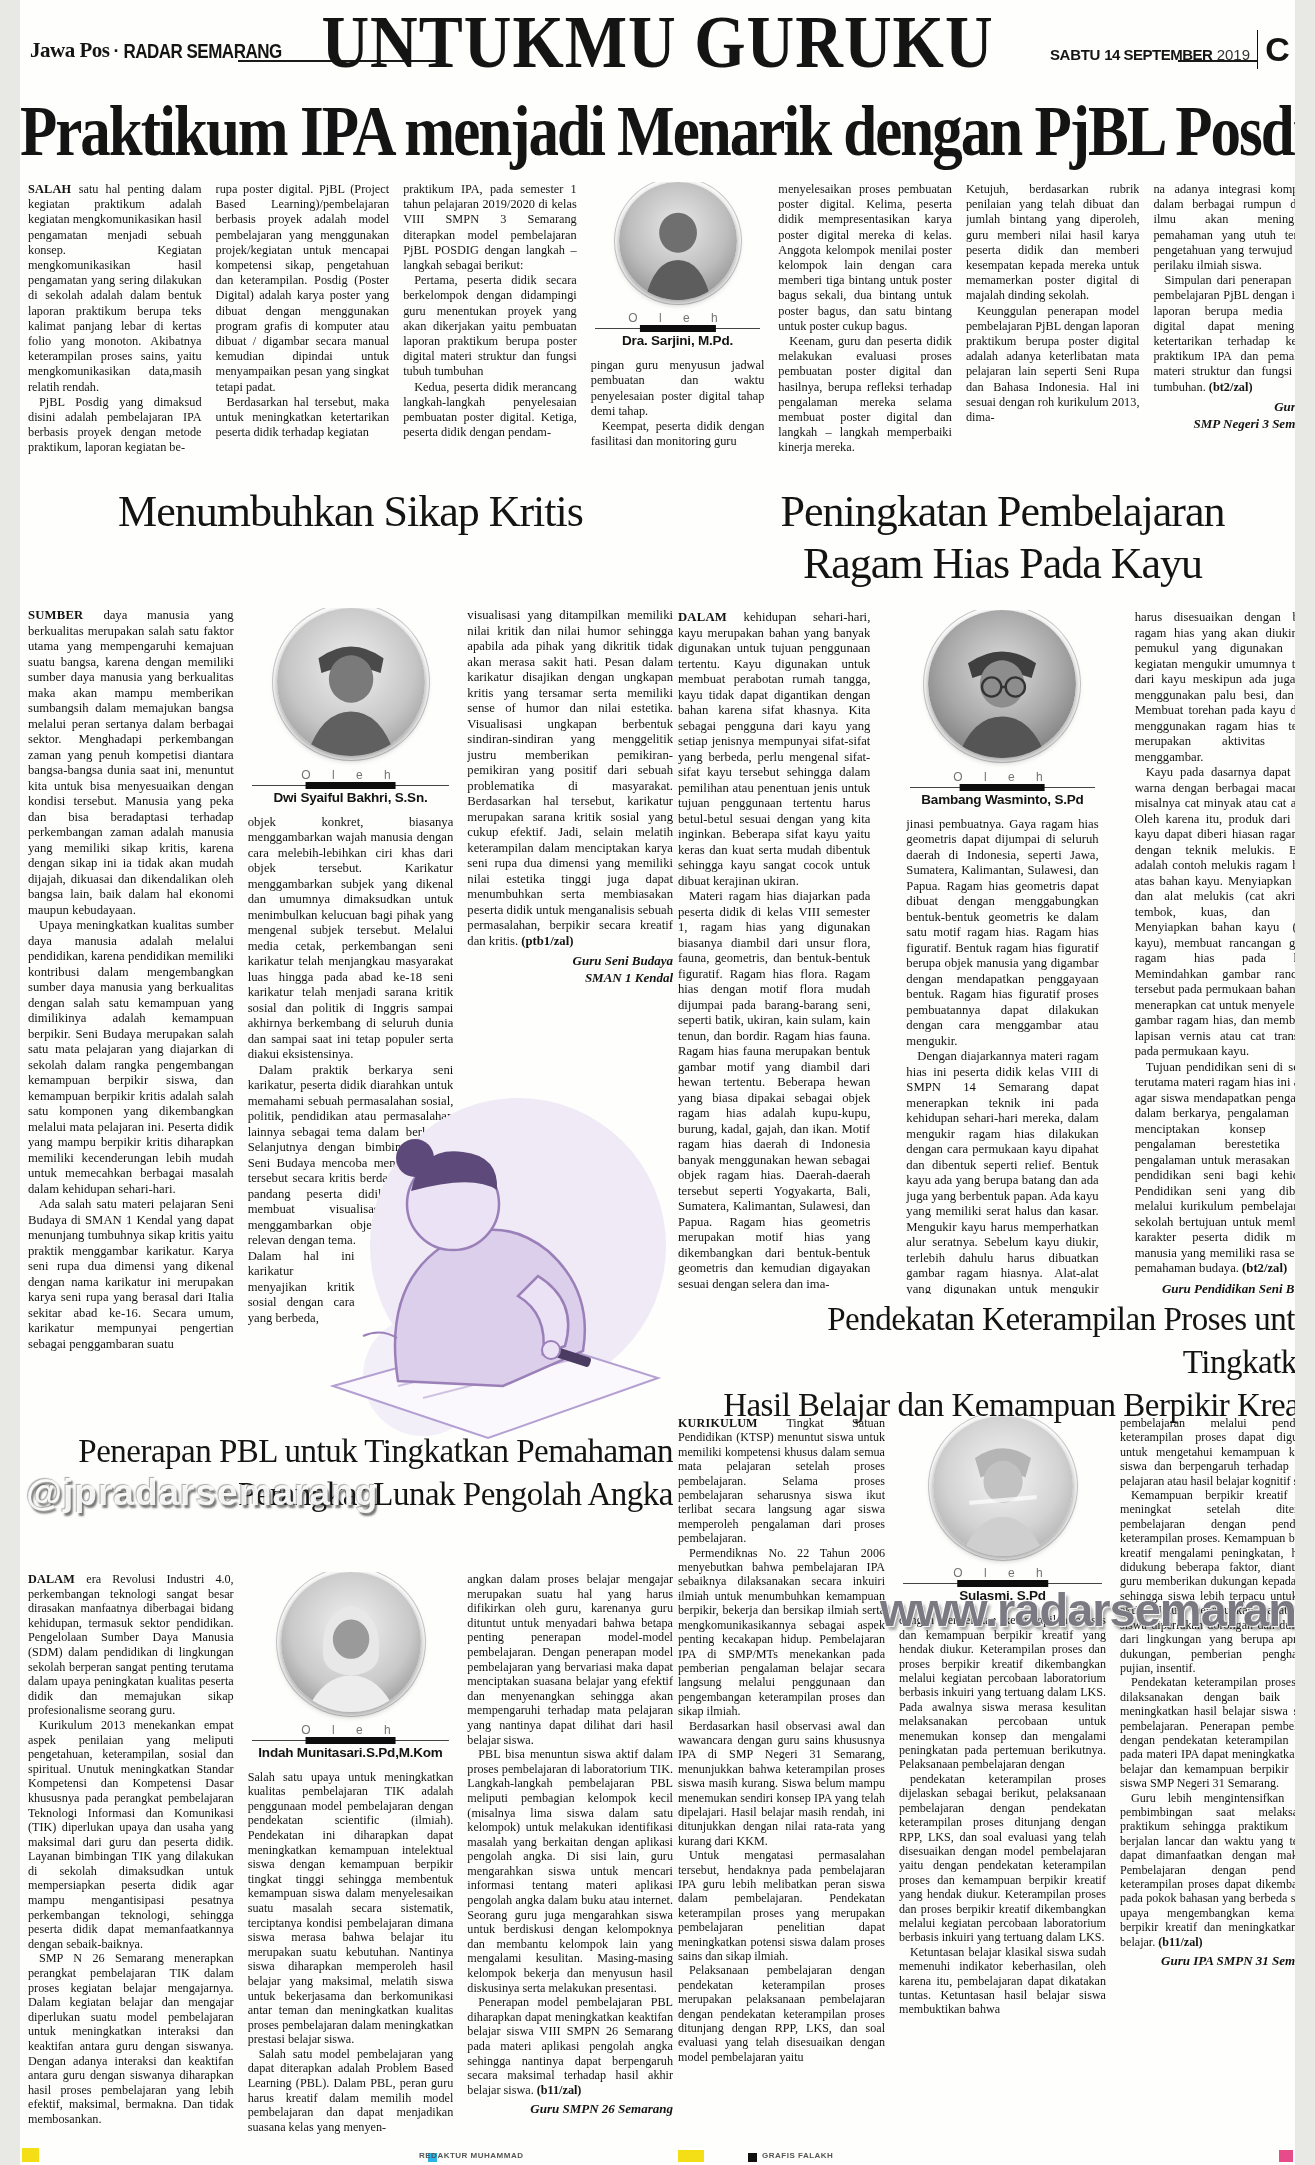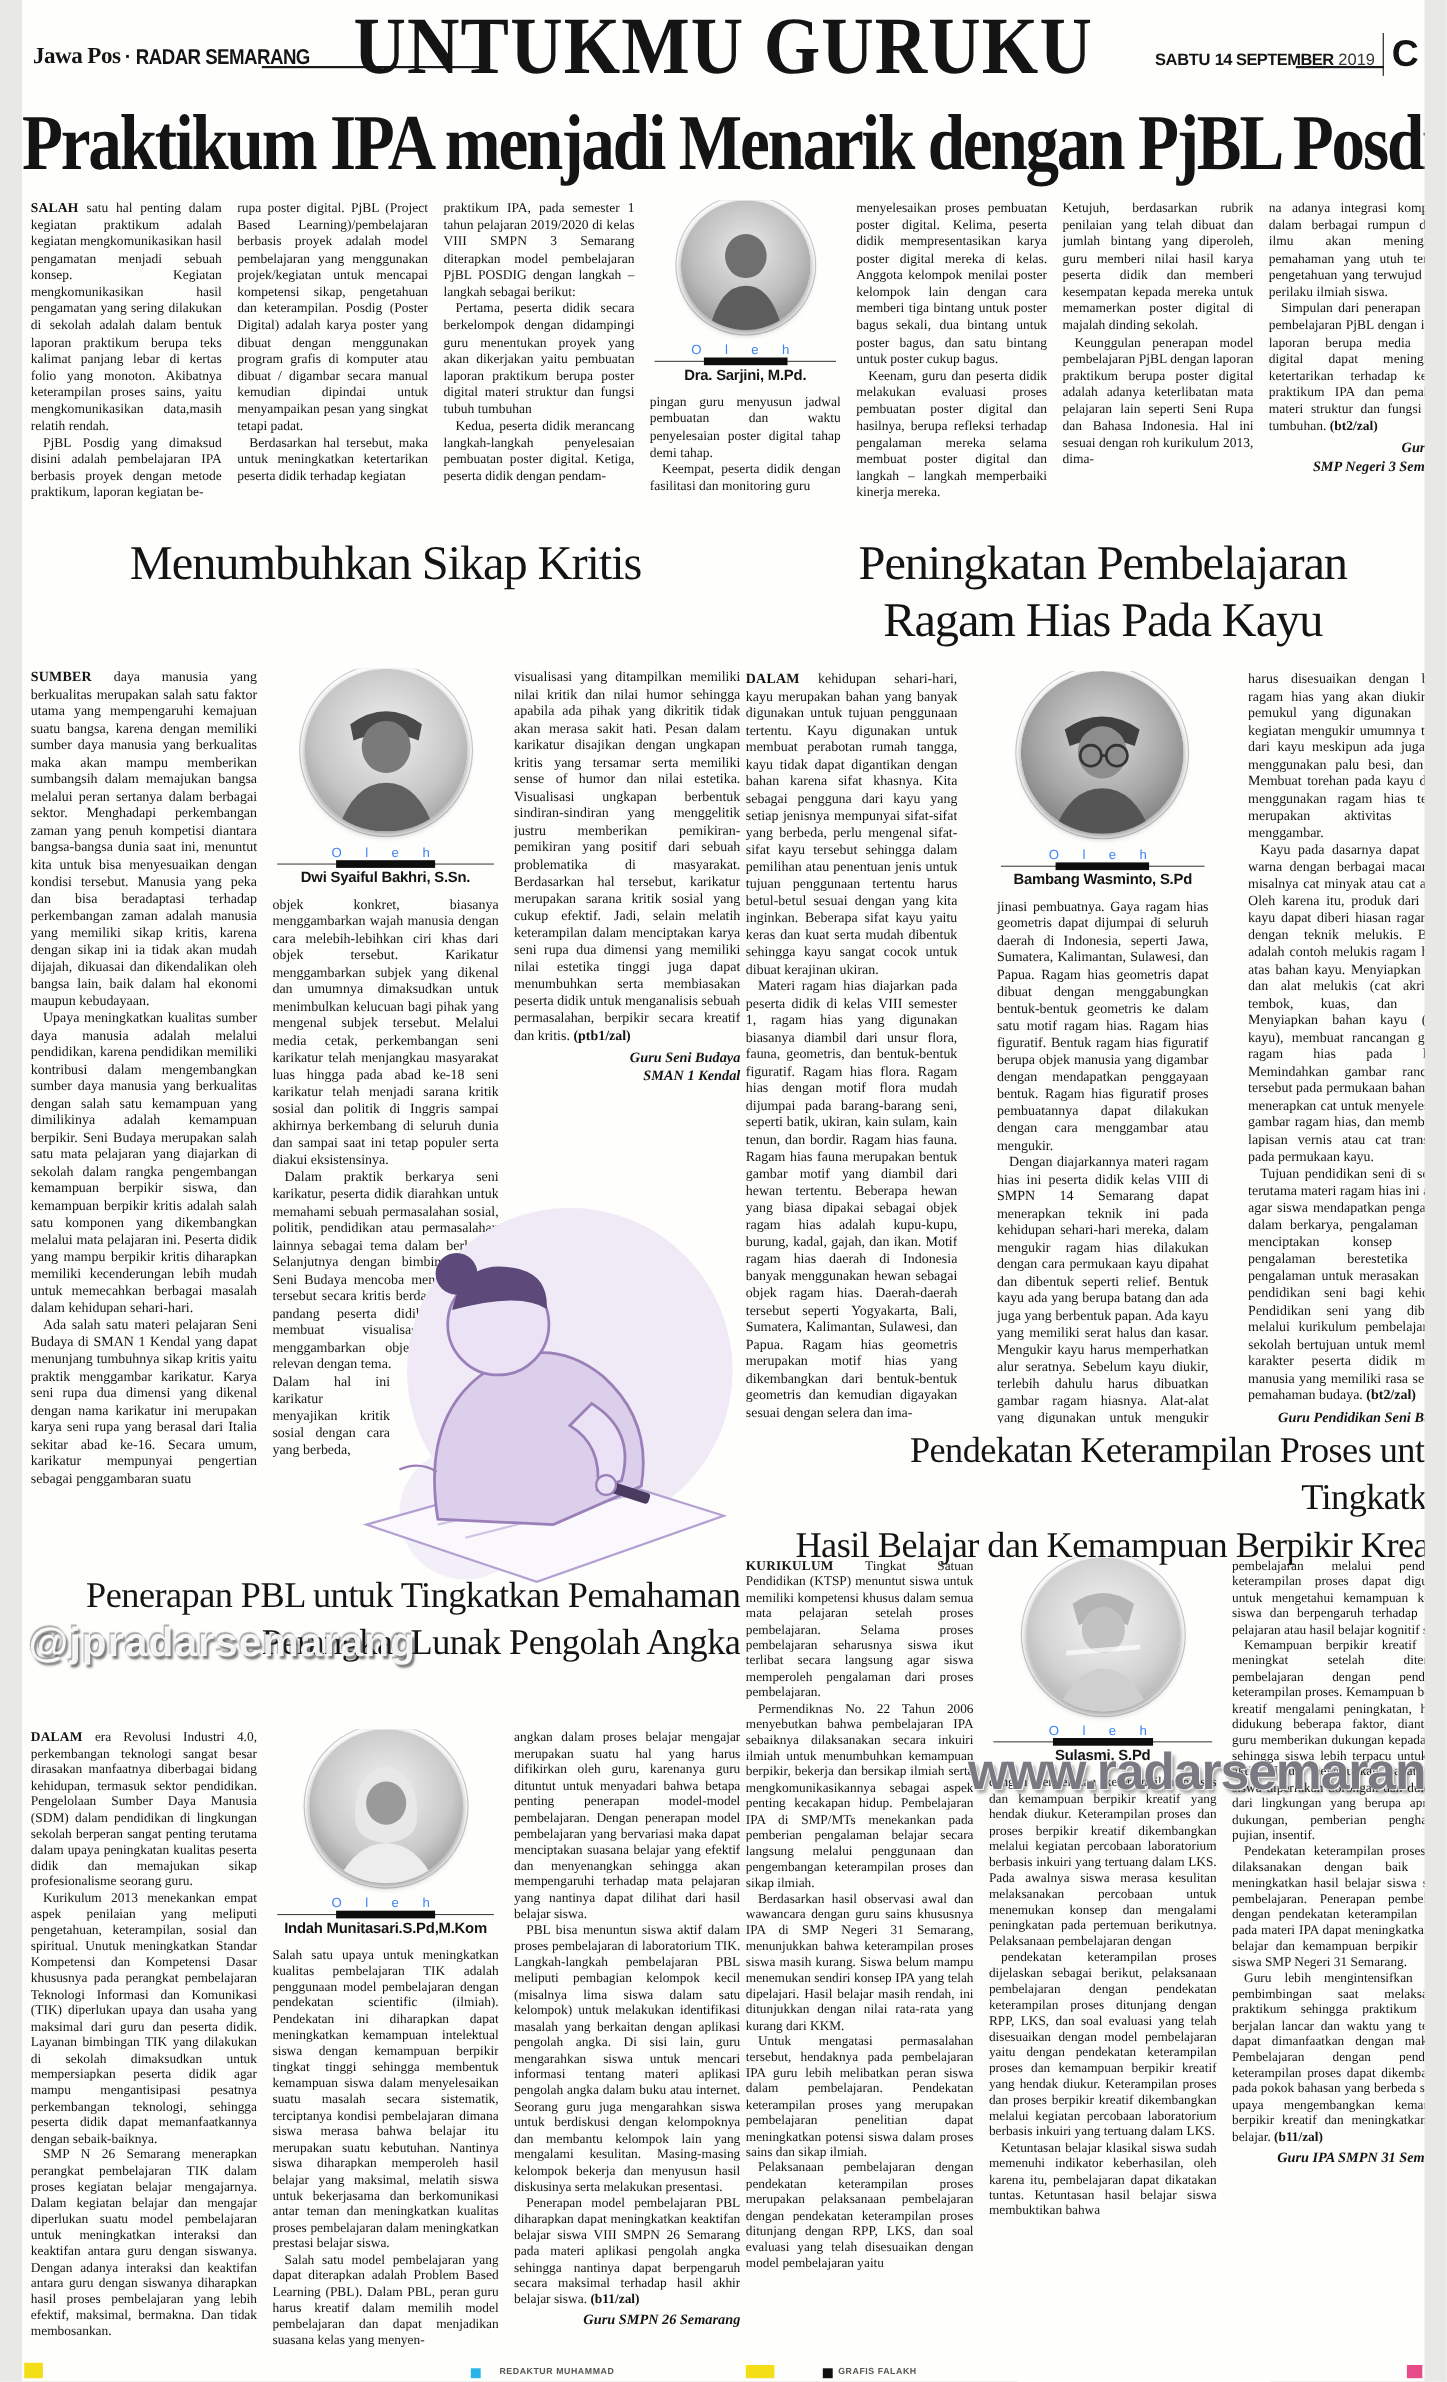--- a/index.html
+++ b/index.html
@@ -42,21 +42,21 @@
   .a5 .col { font-size:12.1px; line-height:14.4px; }
   .col p { margin:0; }
   .col p + p { text-indent:11px; }
   .col p b.lead { letter-spacing:.2px; }
   .tail { width:52%; text-align:justify; }
   .signoff { font-style:italic; text-align:right; margin-top:4px; font-size:13px; line-height:1.3; font-weight:bold;}
   
   .photo-card { text-align:center; margin-bottom:10px; }
   .photo { border-radius:50%; display:inline-block;
     box-shadow: 0 3px 7px rgba(0,0,0,.4), 0 0 0 4px #fff, 0 0 0 5px #c9c9c9; }
-  .oleh { font: 12px "Liberation Sans", sans-serif; letter-spacing:9px; color:#3b82f6; margin:7px 0 3px; }
+  .oleh { font: 12px "Liberation Sans", sans-serif; letter-spacing:9px; color:#737373; margin:7px 0 3px; }
   .name-rule { position:relative; height:1px; background:#444; margin:0 4px 4px; }
   .name-rule::after { content:""; position:absolute; left:50%; top:-3px; transform:translateX(-50%);
     width:46%; height:7px; background:#0d0d0d; }
   .pname { font: bold 13.5px "Liberation Sans", sans-serif; letter-spacing:-.2px; }
   
   .wm { position:absolute; z-index:30; font-family:"Liberation Sans",sans-serif; font-weight:bold; white-space:nowrap; pointer-events:none;}
   #wm-left { left:6px; top:1472px; font-size:37px; color:rgba(255,255,255,.92);
     text-shadow: 2px 3px 2px rgba(45,45,45,.65), -1px -1px 1px rgba(45,45,45,.4); letter-spacing:1px;}
   #wm-right { left:860px; top:1582px; font-size:47px; color:rgba(112,110,118,.92); letter-spacing:-1px;
     text-shadow: 1px 1px 0 rgba(255,255,255,.9), -1px -1px 0 rgba(255,255,255,.9), 3px 4px 3px rgba(60,60,60,.45);}
@@ -385,20 +385,20 @@
       </div>
     </div>
   </div>
 
   <div class="wm" id="wm-left">@jpradarsemarang</div>
   <div class="wm" id="wm-right">www.radarsemarang.id</div>
 
   <div id="footer">
     <div class="sq" style="left:2px; width:17px; height:14px; background:#f4df17;"></div>
     <div class="sq" style="left:408px; width:9px; height:9px; background:#29b3e6;"></div>
-    <div class="credit" style="left:434px;">REDAKTUR MUHAMMAD</div>
+    <div class="credit" style="left:399px;">REDAKTUR MUHAMMAD</div>
     <div class="sq" style="left:658px; width:26px; height:12px; background:#f4df17;"></div>
     <div class="sq" style="left:728px; width:9px; height:9px; background:#111;"></div>
     <div class="credit" style="left:742px;">GRAFIS FALAKH</div>
     <div class="sq" style="right:2px; width:14px; height:12px; background:#e84b8a;"></div>
   </div>
 
 </div>
 
 </body></html>

